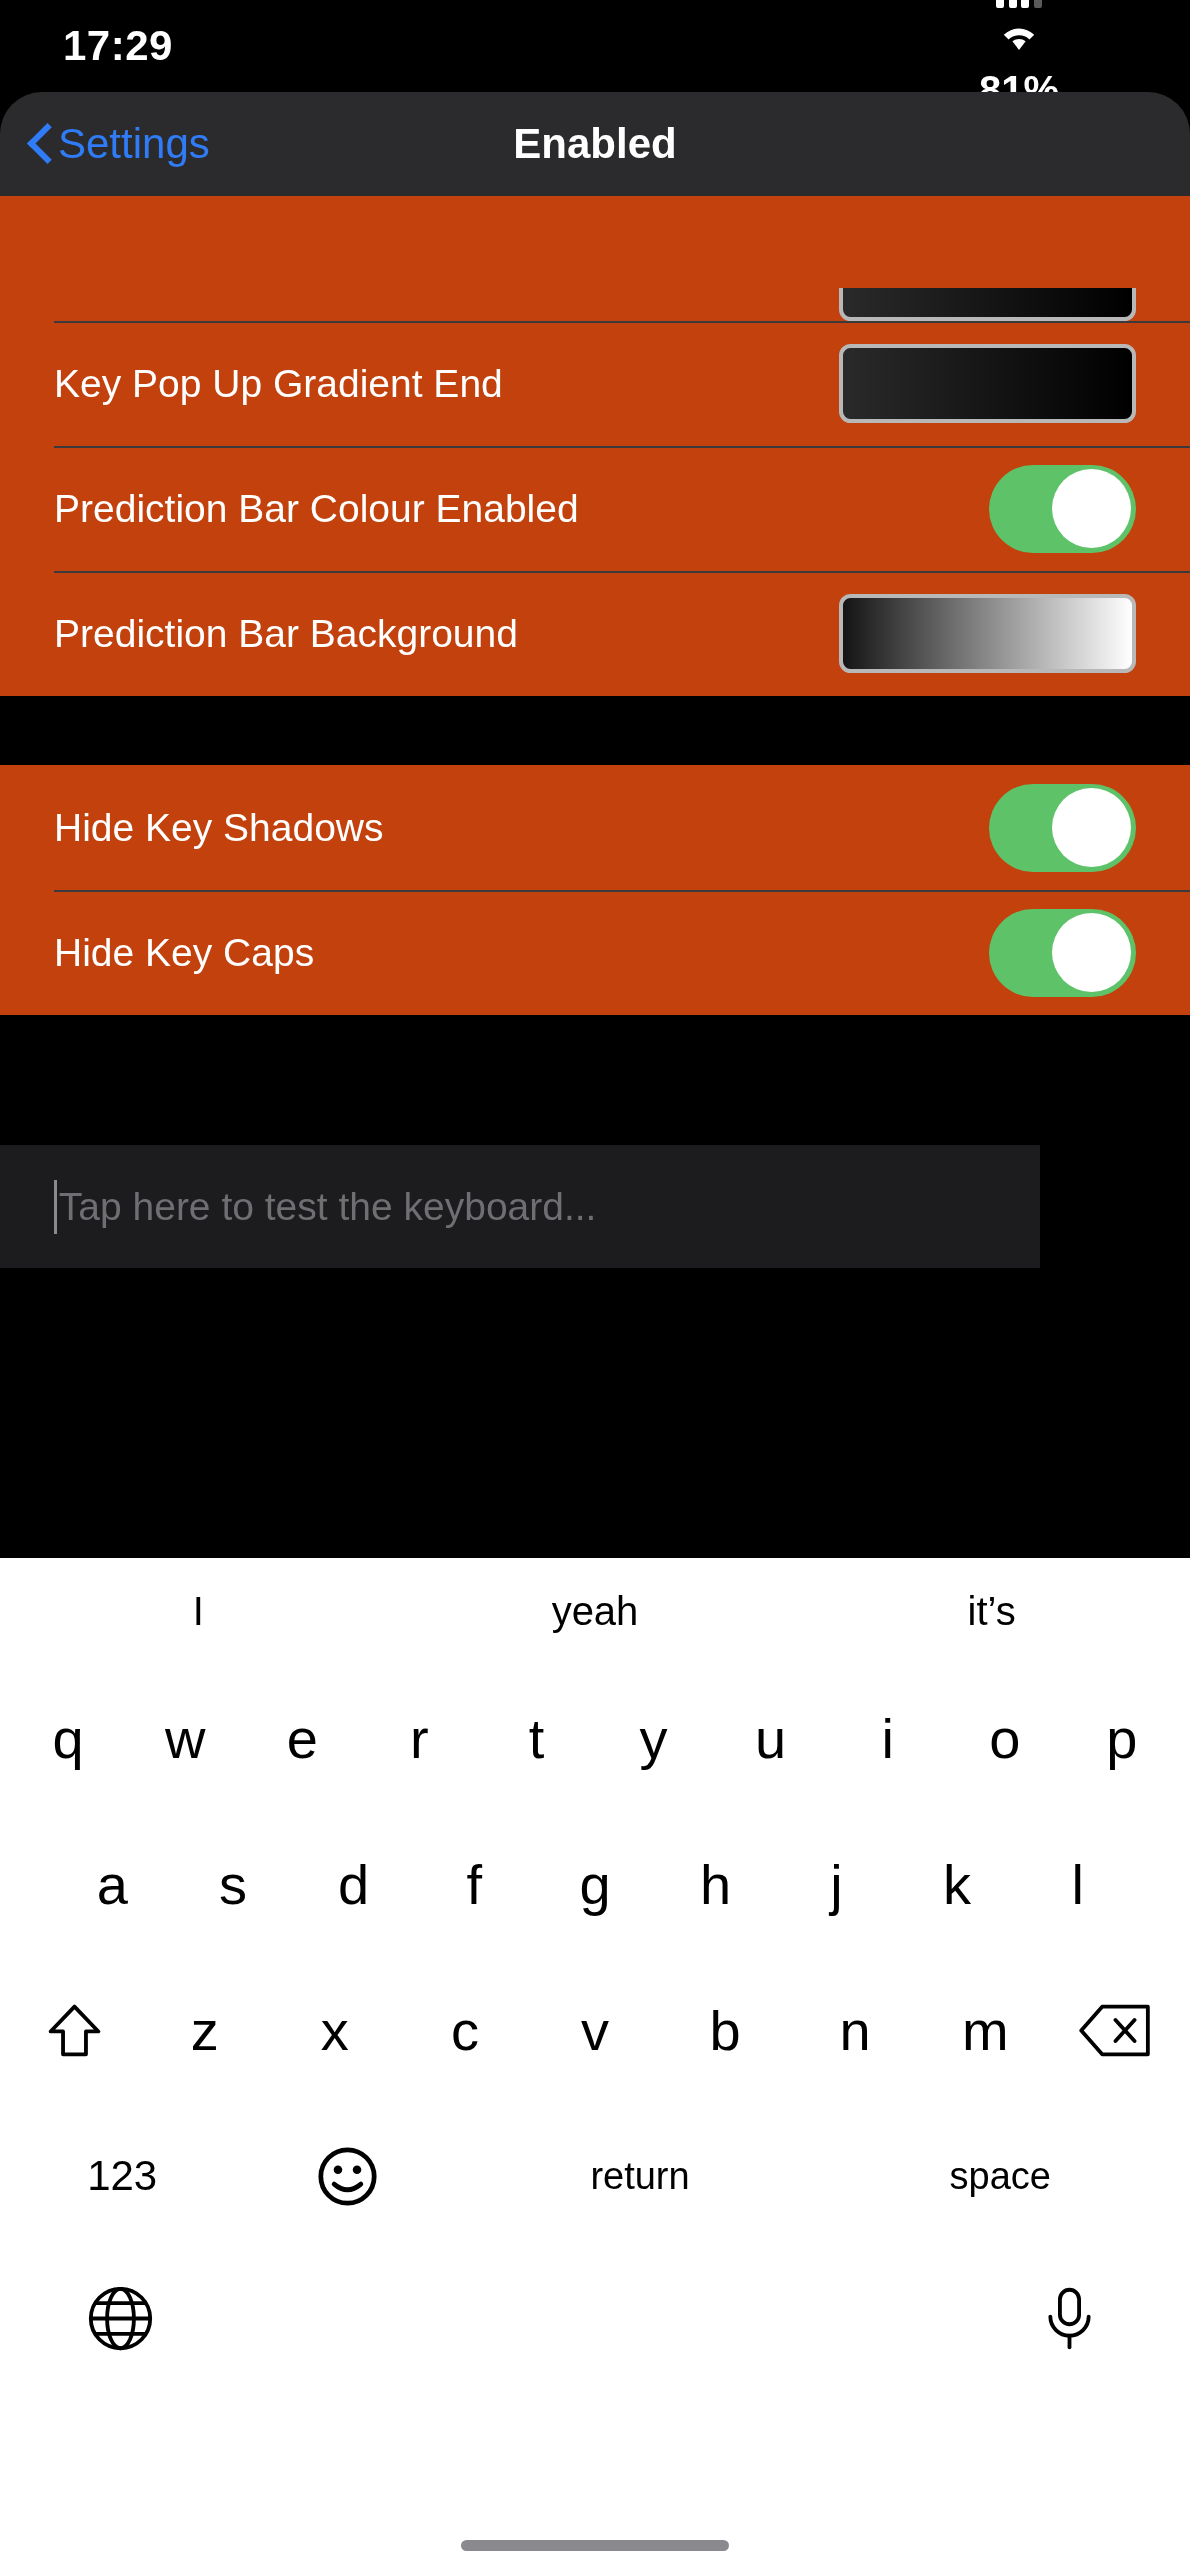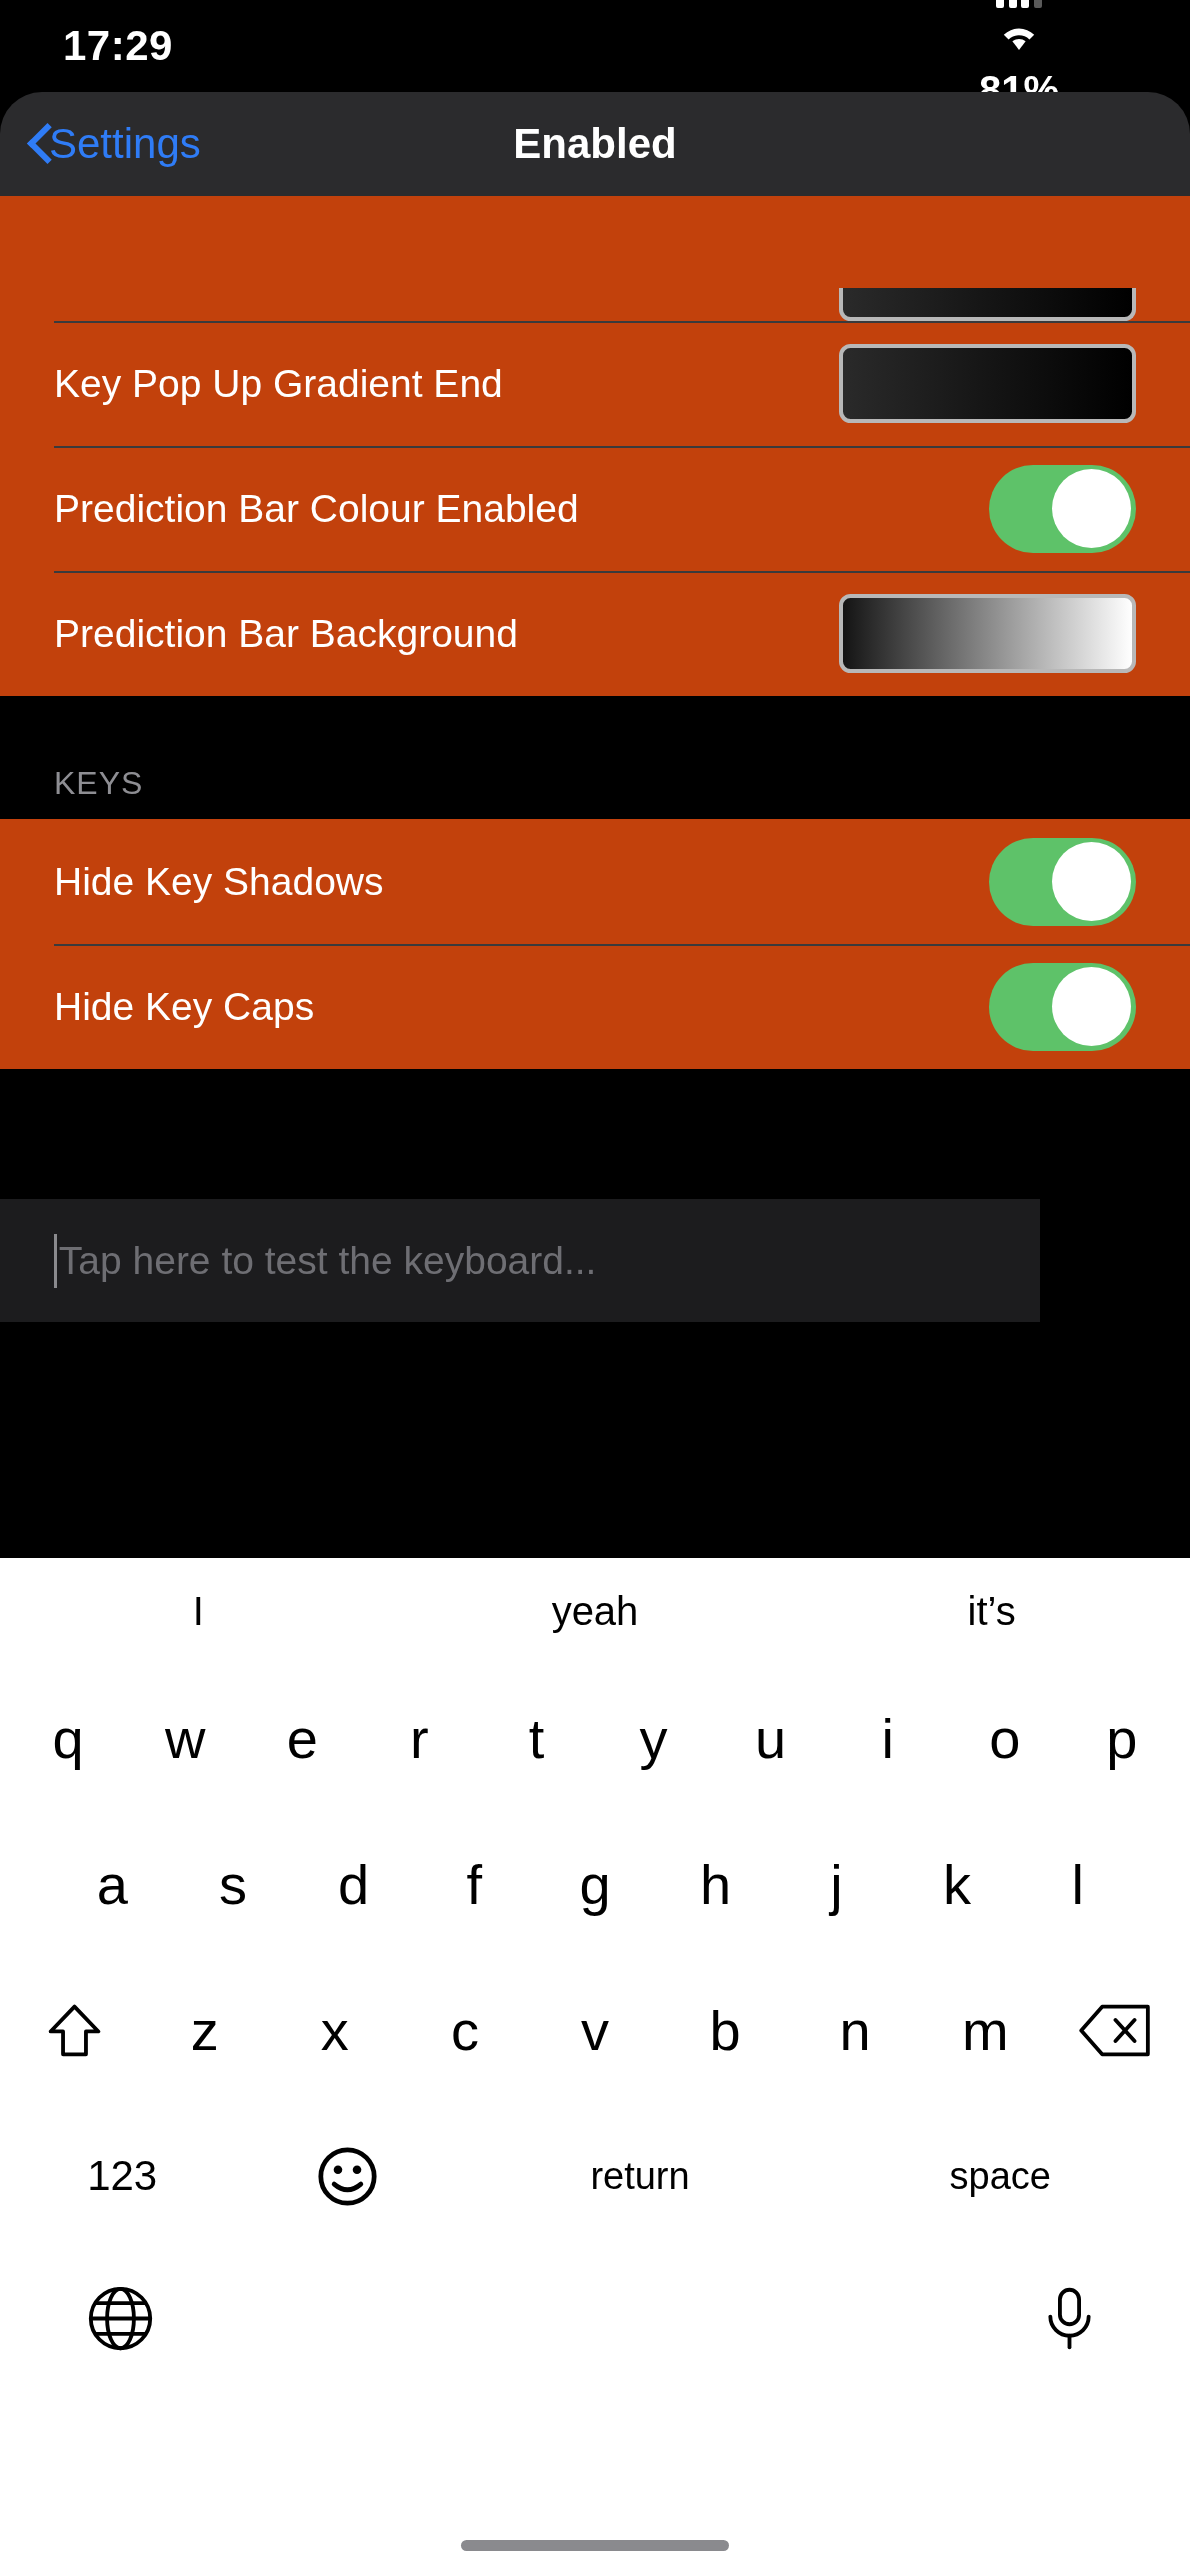--- a/index.html
+++ b/index.html
@@ -29,21 +29,21 @@
   .batt-pct { font-size:40px; font-weight:600; }
 
   
   .navbar {
     position:absolute; left:0; top:92px; width:1190px; height:104px;
     background:#2b2b2d;
     border-top-left-radius:42px; border-top-right-radius:42px;
     display:flex; align-items:center;
   }
   .nav-back {
-    position:absolute; left:29px; display:flex; align-items:center; gap:1px;
+    position:absolute; left:29px; display:flex; align-items:center; gap:10px;
     color:#2f7cf6; font-size:42px;
   }
   .nav-back .chev {
     display:inline-block; width:19px; height:33px; position:relative;
   }
   .nav-back .chev::before {
     content:""; position:absolute; left:3.8px; top:1.9px;
     width:23px; height:23px; border-left:6.7px solid #2f7cf6; border-bottom:6.7px solid #2f7cf6;
     transform:rotate(45deg);
   }
@@ -204,23 +204,20 @@
 
     <div class="row">
       <div class="row-sep"></div>
       <div class="row-label">Prediction Bar Background</div>
       <div class="row-accessory">
         <div class="swatch" style="background:linear-gradient(to right,#141414,#ffffff);"></div>
       </div>
     </div>
 
     <div class="gap" style="height:69px;"></div>
-    <div class="section-header" style="height:54px;">
-      <span>KEYS</span>
-    </div>
 
     <div class="row">
       <div class="row-label">Hide Key Shadows</div>
       <div class="row-accessory">
         <div class="toggle">
             <div class="knob"></div>
           </div>
       </div>
     </div>
 

